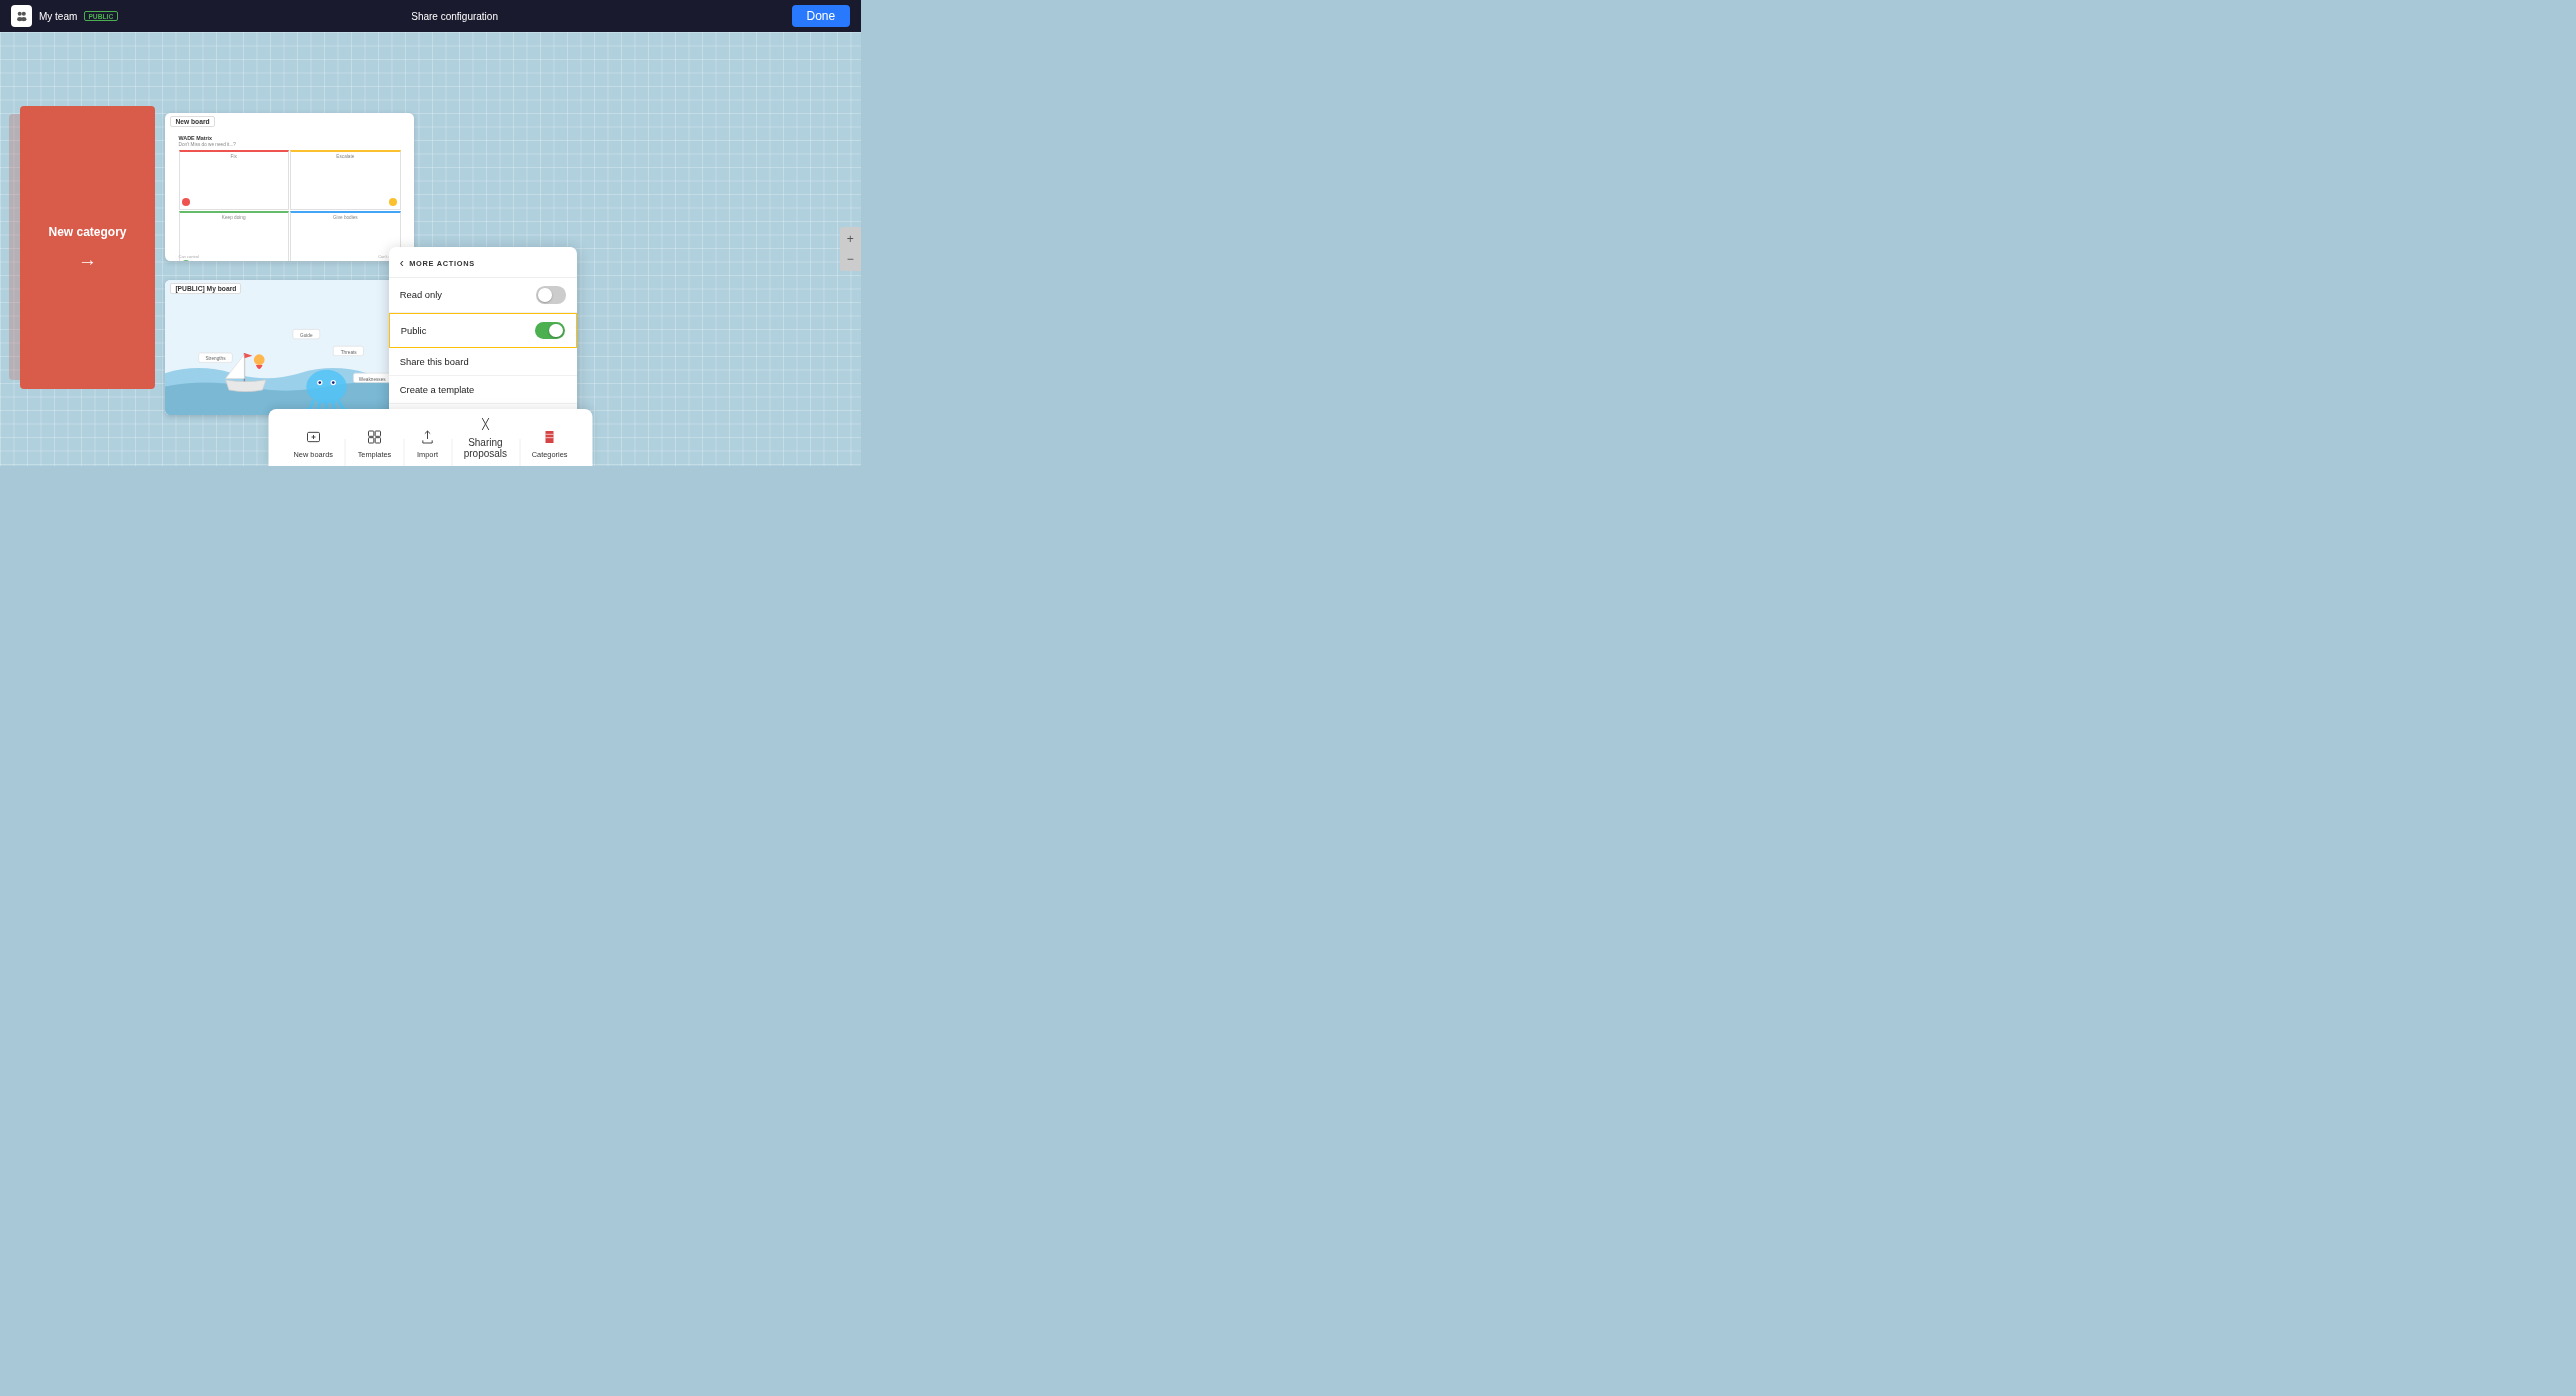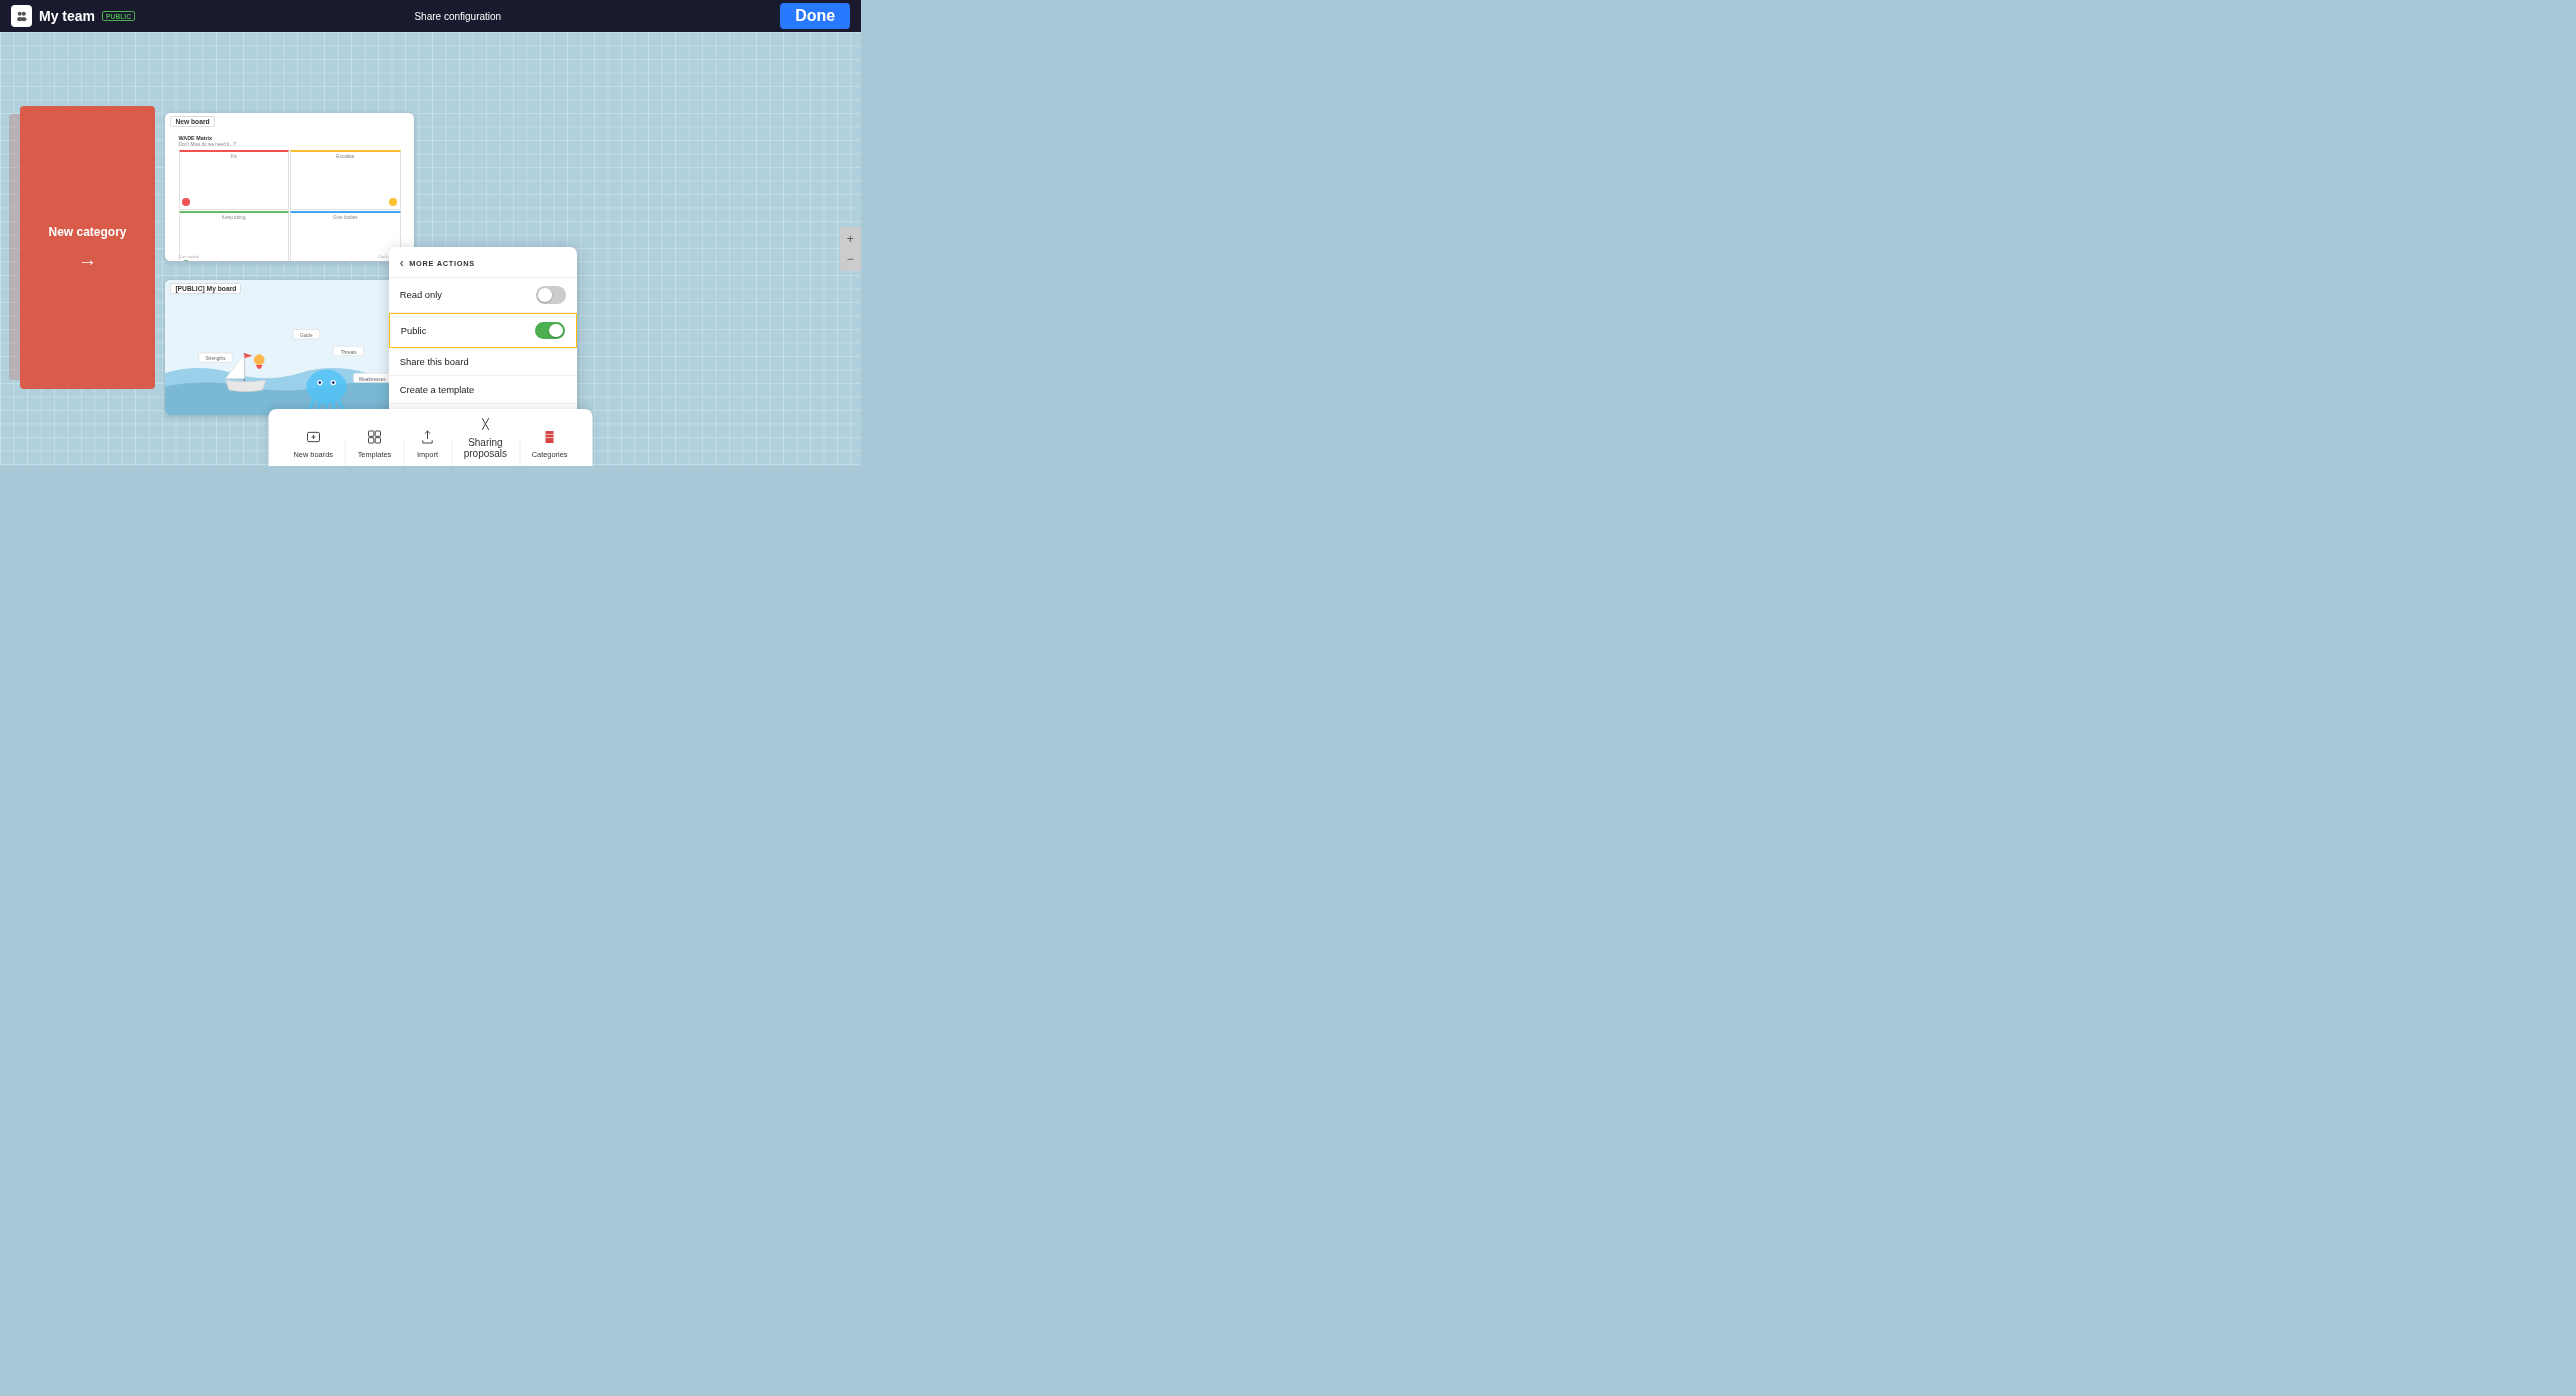--- a/index.html
+++ b/index.html
@@ -7,24 +7,24 @@
 
     
     .header {
       position: absolute; top: 0; left: 0; right: 0; height: 32px;
       background: #1a1a2e; display: flex; align-items: center; justify-content: space-between;
       padding: 0 10.8px; z-index: 100;
     }
     .header-left { display: flex; align-items: center; gap: 6.7px; }
     .team-logo { width: 21.5px; height: 21.5px; background: #fff; border-radius: 4px; display: flex; align-items: center; justify-content: center; }
     .team-logo svg { width: 13.5px; height: 13.5px; }
-    .team-name { color: #fff; font-size: 14px; font-weight: 700; }
+    .team-name { color: #fff; font-size: 10px; font-weight: 400; }
     .public-badge { background: transparent; border: 1px solid #4caf50; color: #4caf50; font-size: 6.7px; font-weight: 700; padding: 0.7px 3.4px; border-radius: 2px; }
     .header-title { color: #fff; font-size: 10px; font-weight: 500; }
-    .done-btn { background: #2979ff; color: #fff; border: none; border-radius: 4px; padding: 4px 15px; font-size: 16px; font-weight: 700; cursor: pointer; }
+    .done-btn { background: #2979ff; color: #fff; border: none; border-radius: 4px; padding: 4px 15px; font-size: 12px; font-weight: 400; cursor: pointer; }
 
     
     .canvas {
       position: absolute; top: 32px; left: 0; right: 0; bottom: 0;
       background: #b0d0de;
       background-image:
         linear-gradient(rgba(255,255,255,0.25) 0.7px, transparent 0.7px),
         linear-gradient(90deg, rgba(255,255,255,0.25) 0.7px, transparent 0.7px);
       background-size: 13.5px 13.5px;
     }

